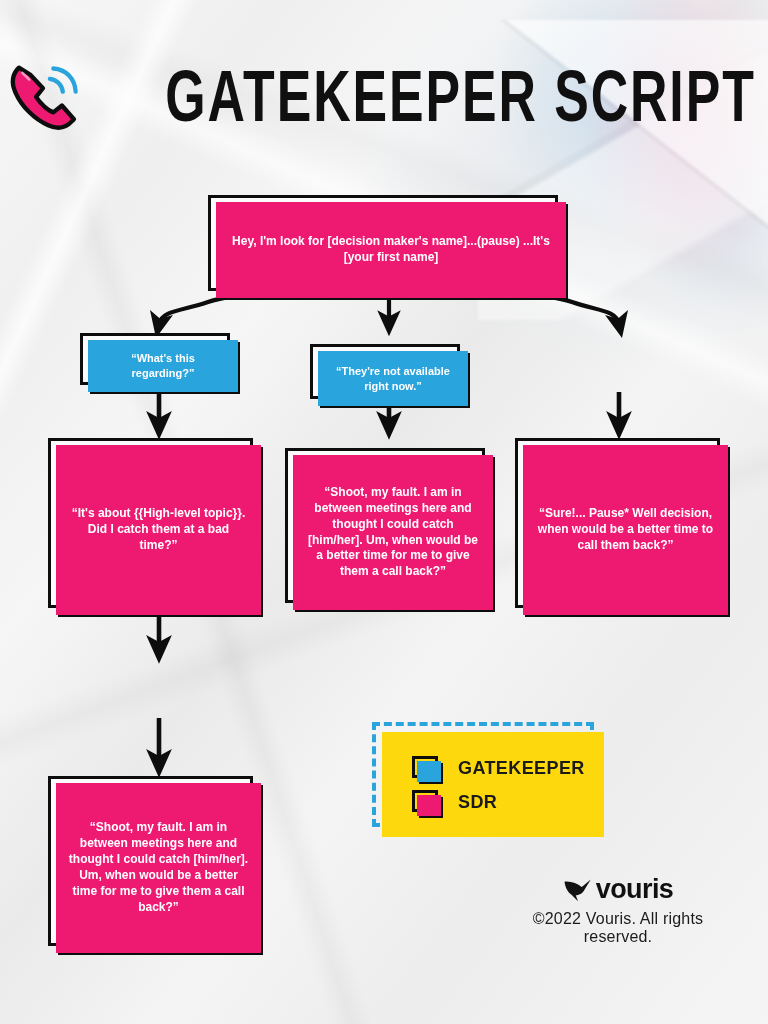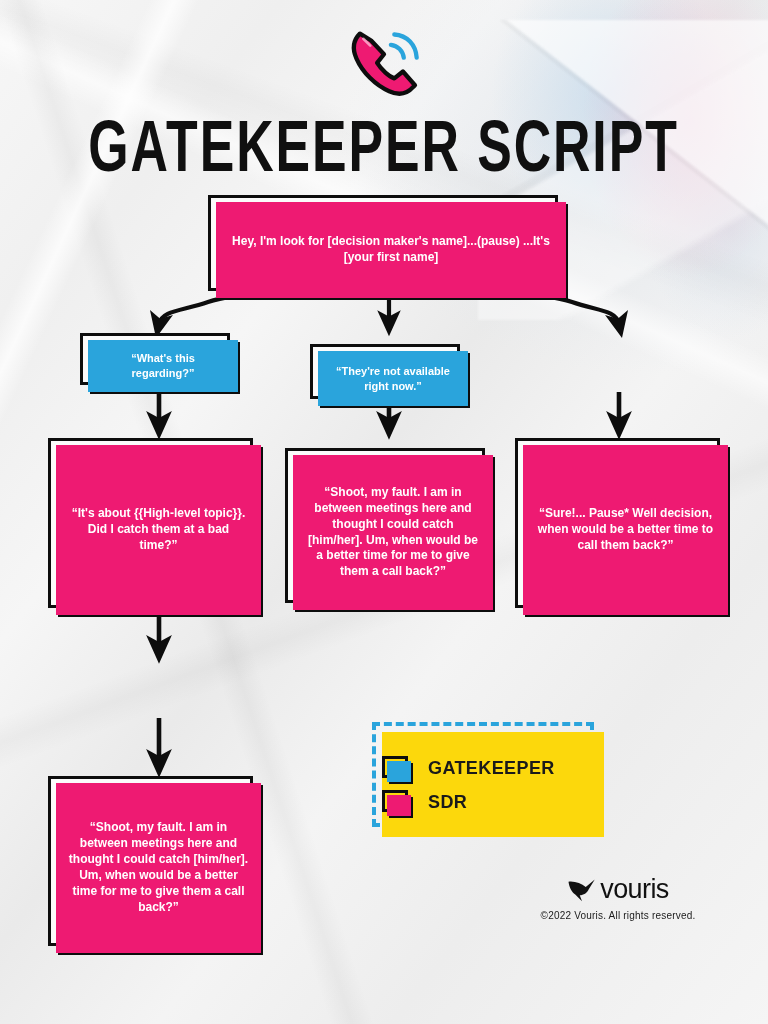--- a/index.html
+++ b/index.html
@@ -57,24 +57,23 @@
 
   
   .header {
     position: absolute;
     top: 48px;
     left: 0;
     width: 768px;
     height: 96px;
     display: flex;
     align-items: center;
-    justify-content: center;
+    justify-content: space-between;
     gap: 14px;
     z-index: 5;
-    flex-direction: column;
   }
   .phone-icon { width: 86px; height: 86px; display:block; flex: none; }
   .title-text {
     font-family: "Liberation Sans Narrow", "Liberation Sans", sans-serif;
     font-size: 54px;
     font-weight: 700;
     letter-spacing: 2px;
     color: #101010;
     transform: scaleY(1.34) scaleX(0.96);
     transform-origin: center;
@@ -147,20 +146,21 @@
     background: #fcd80c;
   }
   .legend .rows {
     position: absolute;
     left: 10px; top: 10px;
     width: 100%; height: 100%;
     display: flex;
     flex-direction: column;
     justify-content: center;
     gap: 10px;
+    padding-left: 30px;
   }
   .legend-row {
     display: flex;
     align-items: center;
     gap: 18px;
   }
   .swatch-wrap { position: relative; width: 28px; height: 24px; flex: none; }
   .swatch-frame {
     position: absolute; left: 0; top: 0;
     width: 26px; height: 22px;
@@ -193,28 +193,28 @@
   }
   .brand {
     display: flex;
     align-items: center;
     justify-content: center;
     gap: 3px;
   }
   .brand-mark { width: 30px; height: 26px; display:block; }
   .brand-name {
     font-size: 27px;
-    font-weight: 400;
+    font-weight: 700;
     color: #111;
     letter-spacing: -0.6px;
     line-height: 1;
   }
   .copyright {
     margin-top: 7px;
-    font-size: 10px;
+    font-size: 16px;
     color: #1b1b1b;
     letter-spacing: .2px;
   }
 </style>
 </head>
 <body>
 
 <div class="page">
 
   <div class="header">

